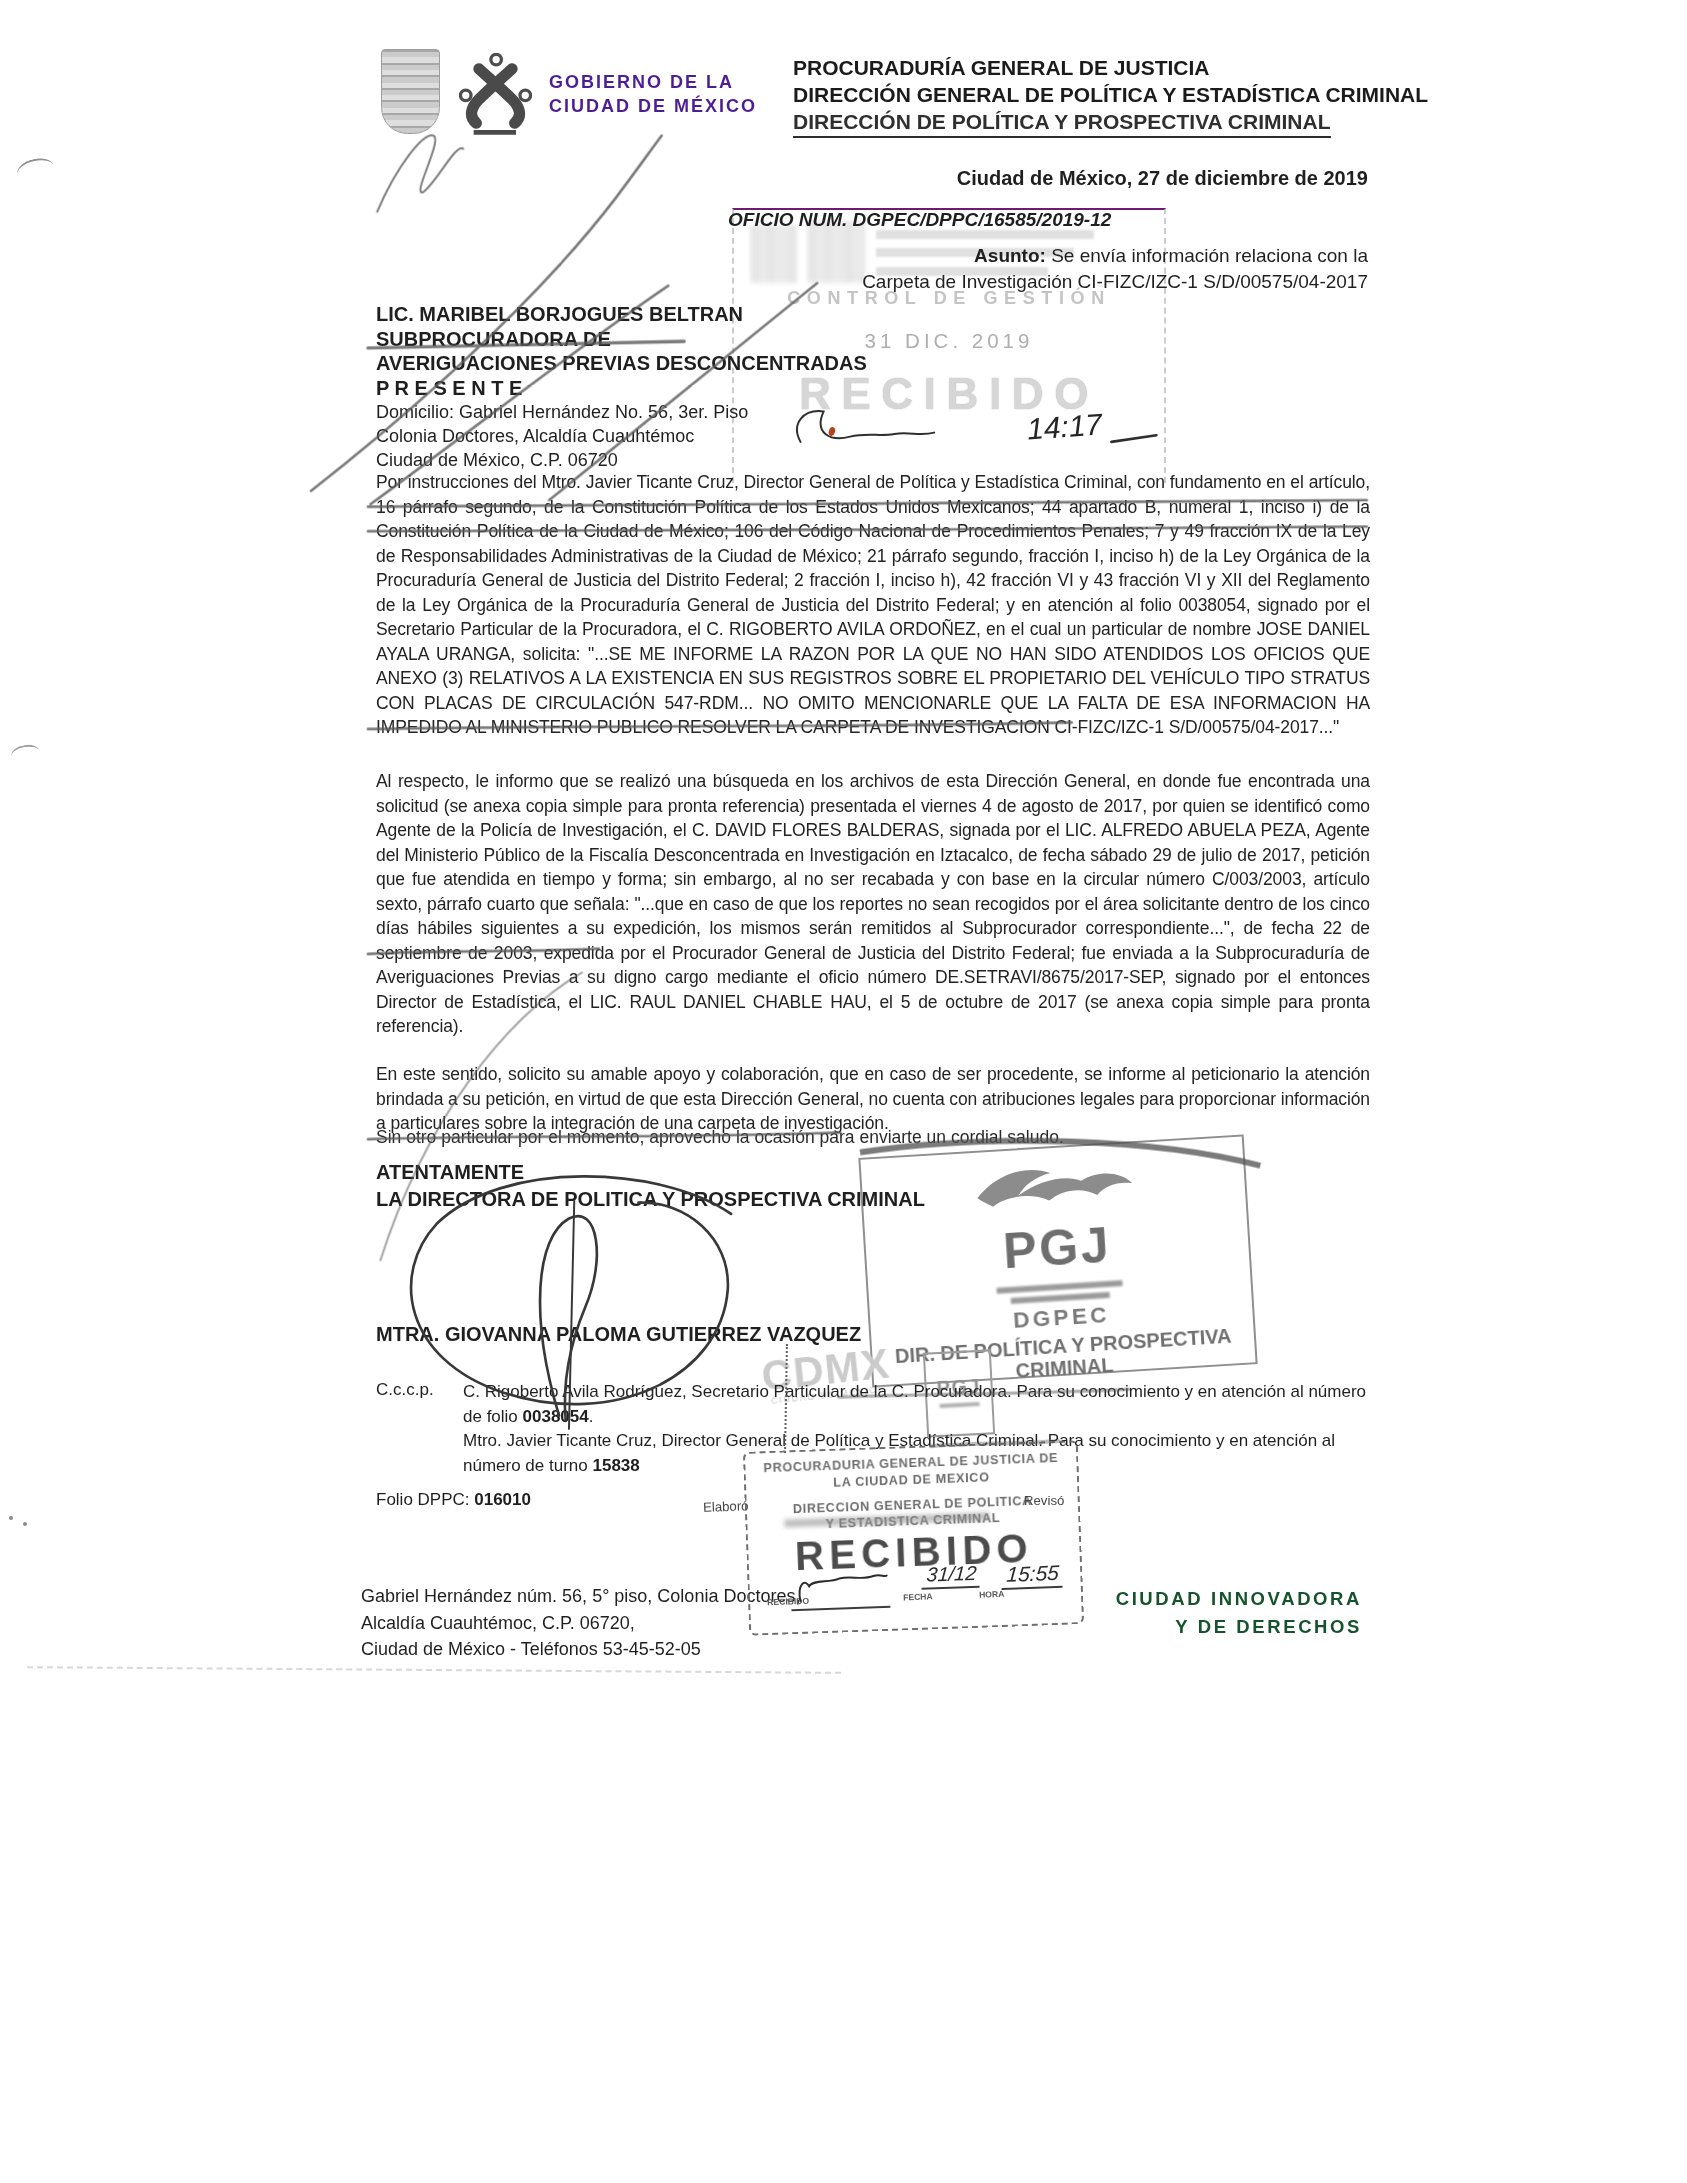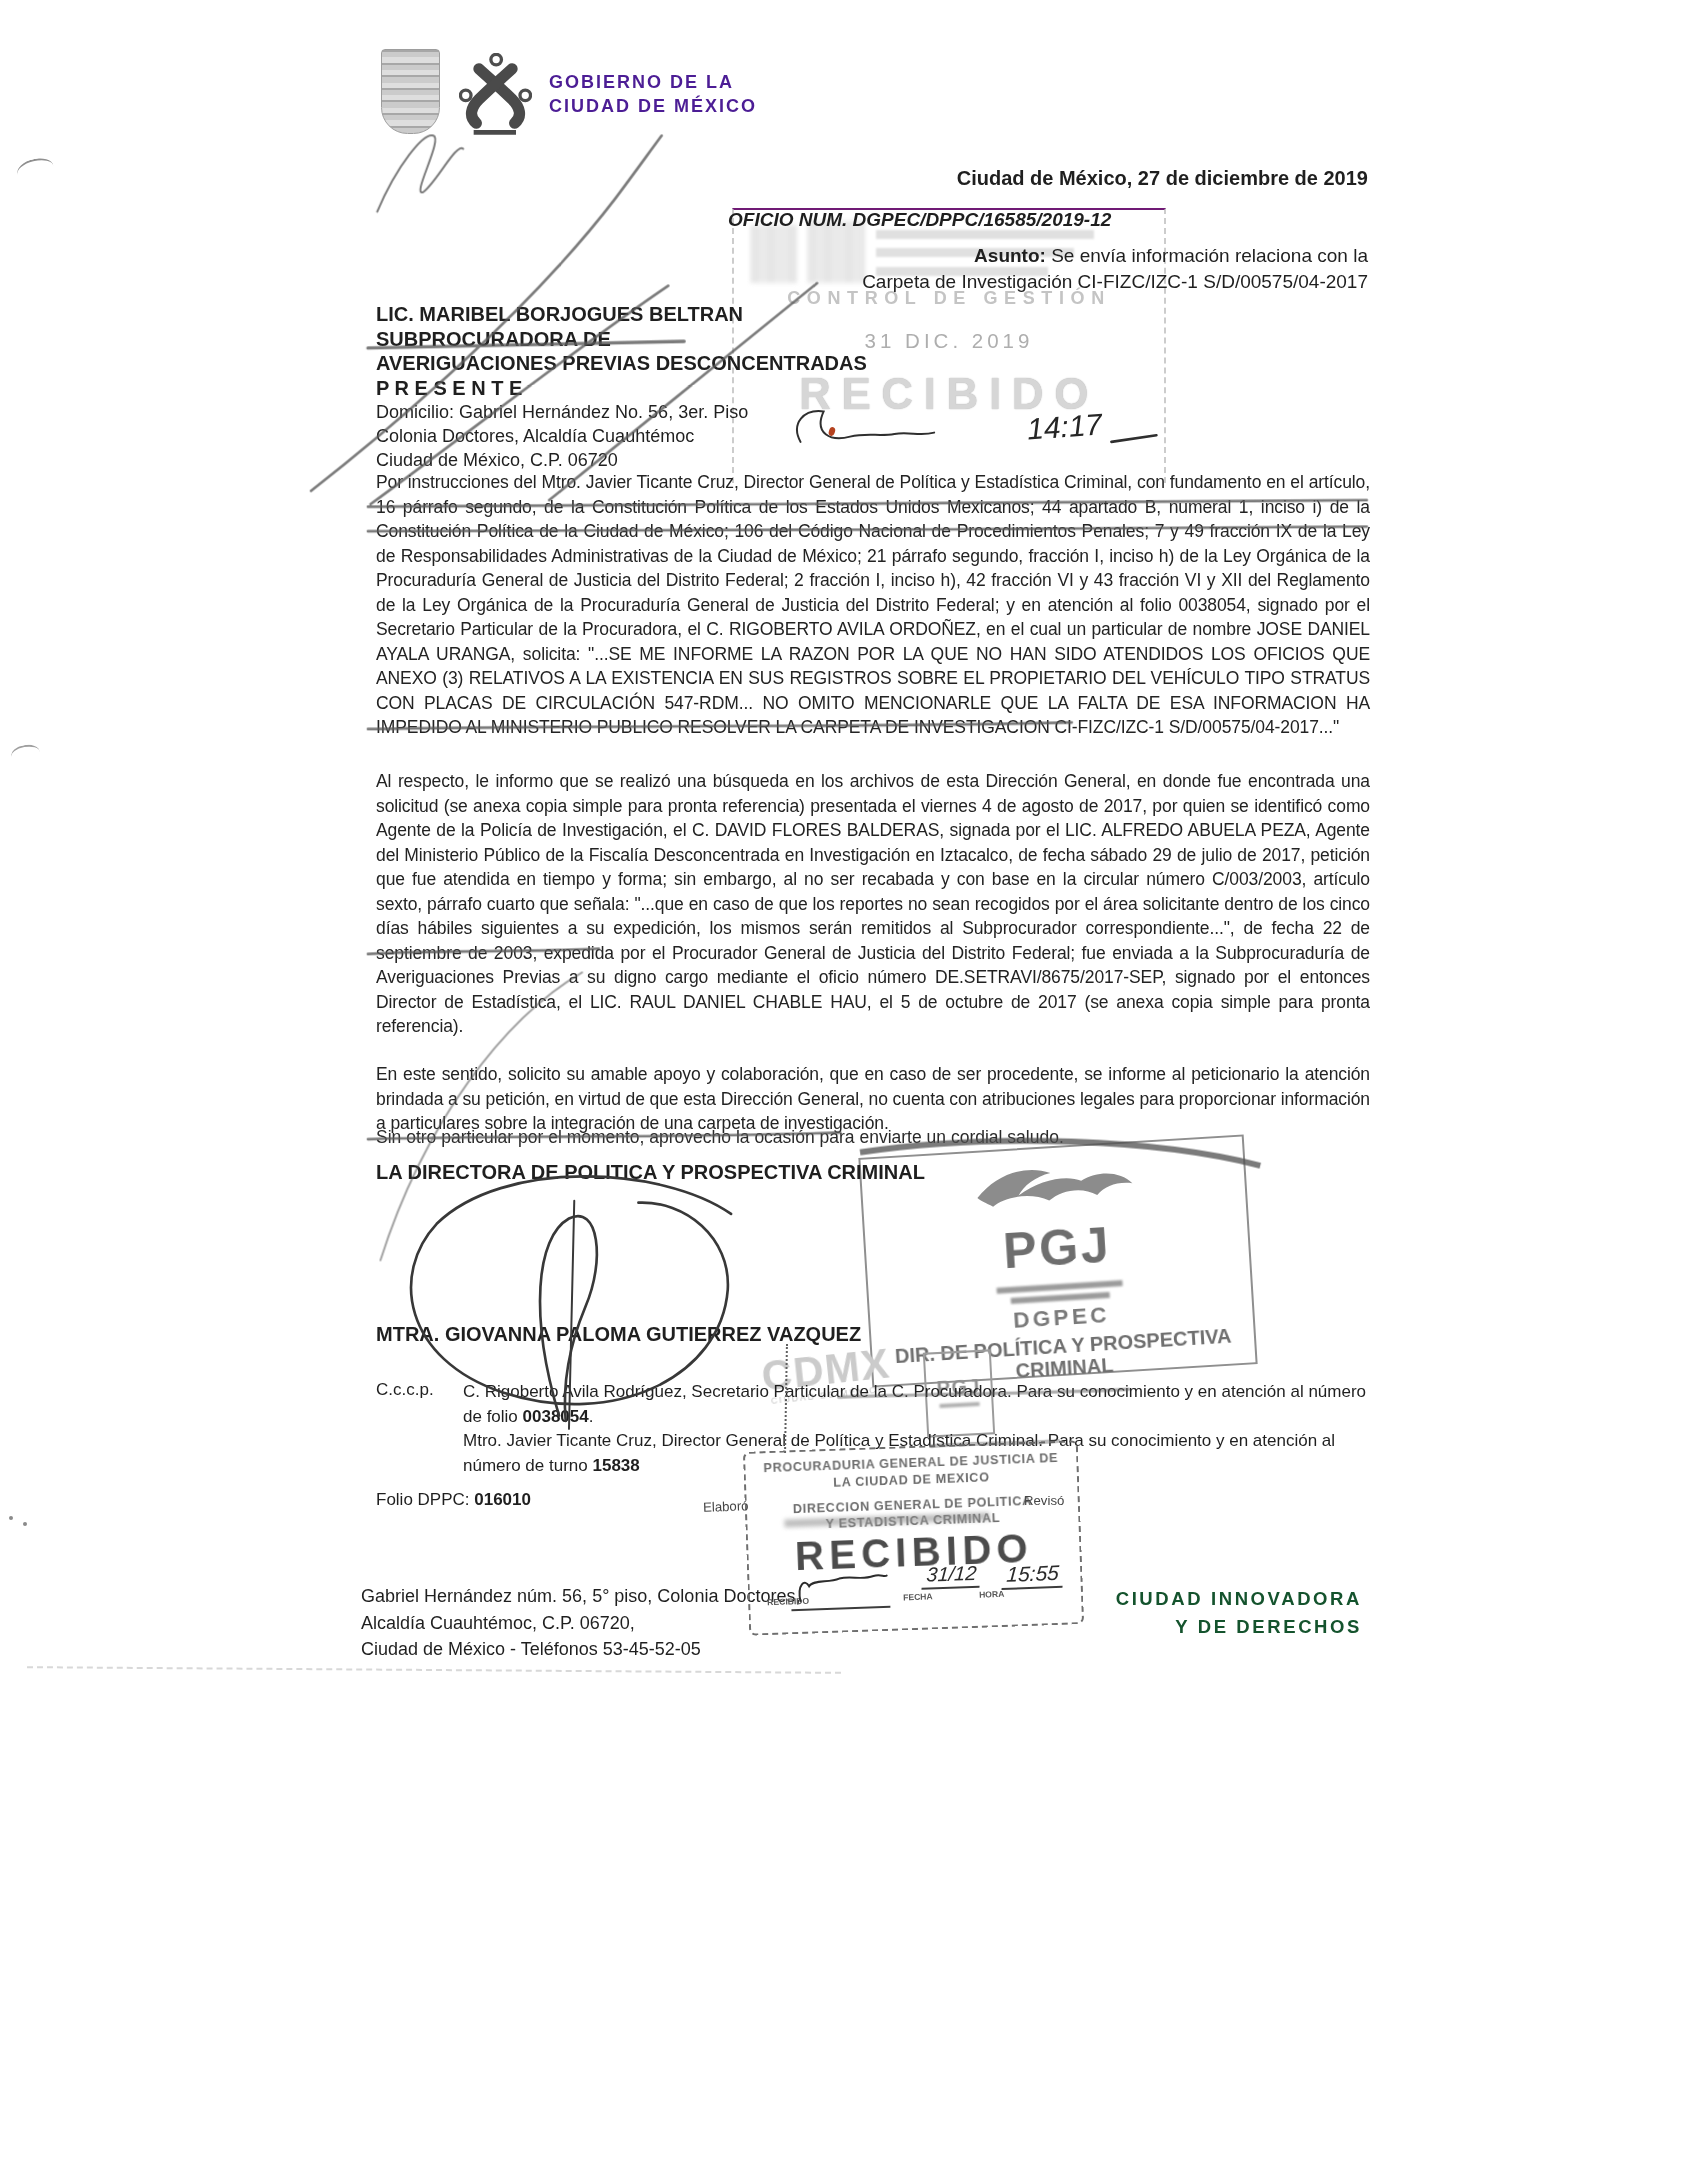--- a/index.html
+++ b/index.html
@@ -129,20 +129,25 @@
     <circle cx="10" cy="64" r="8" fill="none" stroke="#4e4e4e" stroke-width="5"></circle>
     <circle cx="100" cy="64" r="8" fill="none" stroke="#4e4e4e" stroke-width="5"></circle>
     <path d="M30 24 C52 44 62 52 80 70 C92 82 96 96 84 106" stroke="#4a4a4a" stroke-width="17" fill="none" stroke-linecap="round"></path>
     <path d="M80 24 C58 44 48 52 30 70 C18 82 14 96 26 106" stroke="#4a4a4a" stroke-width="17" fill="none" stroke-linecap="round"></path>
     <path d="M22 120 L86 120" stroke="#4a4a4a" stroke-width="7"></path>
   </svg>
   <div class="abs" id="gob-text">
     <div>GOBIERNO DE LA</div>
     <div>CIUDAD DE MÉXICO</div>
   </div>
+  <div class="abs" id="header-titles">
+    <div>PROCURADURÍA GENERAL DE JUSTICIA</div>
+    <div>DIRECCIÓN GENERAL DE POLÍTICA Y ESTADÍSTICA CRIMINAL</div>
+    <div><span class="u">DIRECCIÓN DE POLÍTICA Y PROSPECTIVA CRIMINAL</span></div>
+  </div>
 
   <div class="abs" id="date">Ciudad de México, 27 de diciembre de 2019</div>
   <div class="abs" id="oficio">OFICIO NUM. DGPEC/DPPC/16585/2019-12</div>
   <div class="abs" id="asunto">
     <div><b>Asunto:</b><span> Se envía información relaciona con la</span></div>
     <div>Carpeta de Investigación CI-FIZC/IZC-1 S/D/00575/04-2017</div>
   </div>
 
   <div class="abs" id="recipient">
     <div class="r-b">LIC. MARIBEL BORJOGUES BELTRAN</div>
@@ -153,20 +158,21 @@
     <div class="r-n">Colonia Doctores, Alcaldía Cuauhtémoc</div>
     <div class="r-n">Ciudad de México, C.P. 06720</div>
   </div>
 
   <div class="abs body-par" id="p1">Por instrucciones del Mtro. Javier Ticante Cruz, Director General de Política y Estadística Criminal, con fundamento en el artículo, 16 párrafo segundo, de la Constitución Política de los Estados Unidos Mexicanos; 44 apartado B, numeral 1, inciso i) de la Constitución Política de la Ciudad de México; 106 del Código Nacional de Procedimientos Penales; 7 y 49 fracción IX de la Ley de Responsabilidades Administrativas de la Ciudad de México; 21 párrafo segundo, fracción I, inciso h) de la Ley Orgánica de la Procuraduría General de Justicia del Distrito Federal; 2 fracción I, inciso h), 42 fracción VI y 43 fracción VI y XII del Reglamento de la Ley Orgánica de la Procuraduría General de Justicia del Distrito Federal; y en atención al folio 0038054, signado por el Secretario Particular de la Procuradora, el C. RIGOBERTO AVILA ORDOÑEZ, en el cual un particular de nombre JOSE DANIEL AYALA URANGA, solicita: "...SE ME INFORME LA RAZON POR LA QUE NO HAN SIDO ATENDIDOS LOS OFICIOS QUE ANEXO (3) RELATIVOS A LA EXISTENCIA EN SUS REGISTROS SOBRE EL PROPIETARIO DEL VEHÍCULO TIPO STRATUS CON PLACAS DE CIRCULACIÓN 547-RDM... NO OMITO MENCIONARLE QUE LA FALTA DE ESA INFORMACION HA IMPEDIDO AL MINISTERIO PUBLICO RESOLVER LA CARPETA DE INVESTIGACION CI-FIZC/IZC-1 S/D/00575/04-2017..."</div>
   <div class="abs body-par" id="p2">Al respecto, le informo que se realizó una búsqueda en los archivos de esta Dirección General, en donde fue encontrada una solicitud (se anexa copia simple para pronta referencia) presentada el viernes 4 de agosto de 2017, por quien se identificó como Agente de la Policía de Investigación, el C. DAVID FLORES BALDERAS, signada por el LIC. ALFREDO ABUELA PEZA, Agente del Ministerio Público de la Fiscalía Desconcentrada en Investigación en Iztacalco, de fecha sábado 29 de julio de 2017, petición que fue atendida en tiempo y forma; sin embargo, al no ser recabada y con base en la circular número C/003/2003, artículo sexto, párrafo cuarto que señala: "...que en caso de que los reportes no sean recogidos por el área solicitante dentro de los cinco días hábiles siguientes a su expedición, los mismos serán remitidos al Subprocurador correspondiente...", de fecha 22 de septiembre de 2003, expedida por el Procurador General de Justicia del Distrito Federal; fue enviada a la Subprocuraduría de Averiguaciones Previas a su digno cargo mediante el oficio número DE.SETRAVI/8675/2017-SEP, signado por el entonces Director de Estadística, el LIC. RAUL DANIEL CHABLE HAU, el 5 de octubre de 2017 (se anexa copia simple para pronta referencia).</div>
   <div class="abs body-par" id="p3">En este sentido, solicito su amable apoyo y colaboración, que en caso de ser procedente, se informe al peticionario la atención brindada a su petición, en virtud de que esta Dirección General, no cuenta con atribuciones legales para proporcionar información a particulares sobre la integración de una carpeta de investigación.</div>
   <div class="abs" id="closing">Sin otro particular por el momento, aprovecho la ocasión para enviarte un cordial saludo.</div>
 
   <div class="abs" id="atent">
+    <div>ATENTAMENTE</div>
     <div>LA DIRECTORA DE POLITICA Y PROSPECTIVA CRIMINAL</div>
   </div>
   <div class="abs" id="sig-name">MTRA. GIOVANNA PALOMA GUTIERREZ VAZQUEZ</div>
 
   <div class="abs" id="stamp-pgj">
     <svg class="abs" id="pgj-eagle" viewBox="0 0 260 90">
       <path d="M18 52 C48 18 92 8 126 22 C104 26 86 38 78 52 C110 30 150 26 170 36 C196 22 228 26 244 44 C222 40 204 46 192 58 C170 44 140 48 122 62 C96 48 58 52 40 66 C30 60 22 56 18 52 Z" fill="#787878" opacity=".85"></path>
     </svg>
     <div class="abs c" id="pgj-word">PGJ</div>
     <div class="abs pbar pb1"></div>

